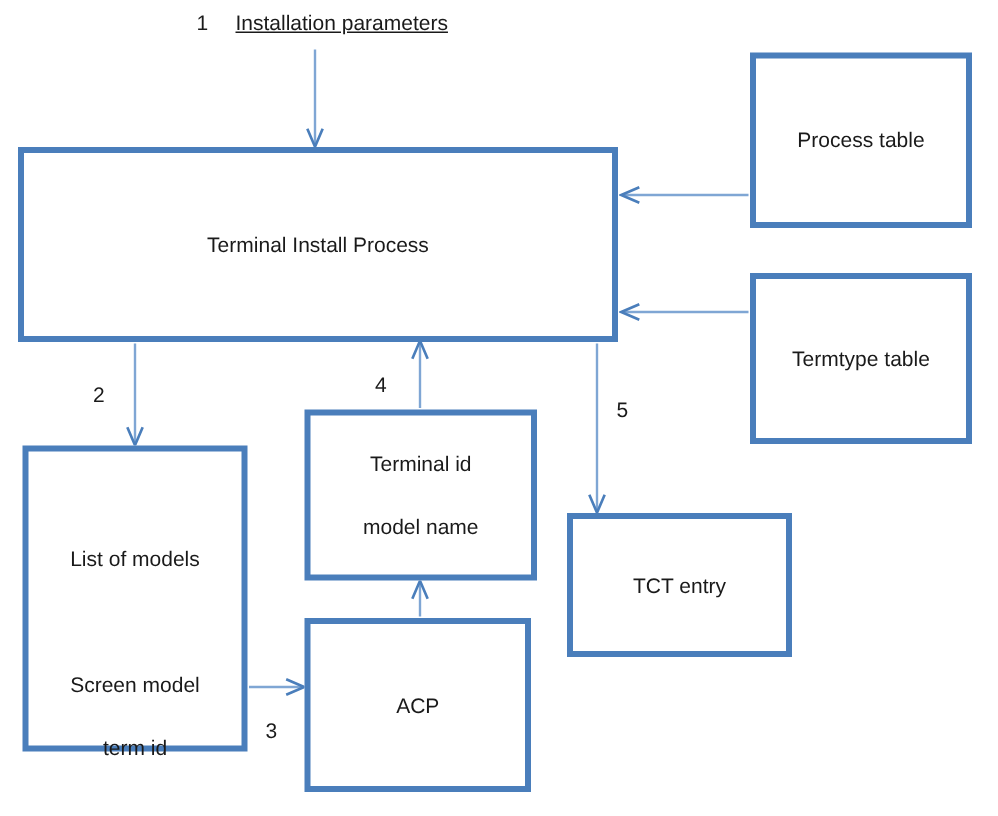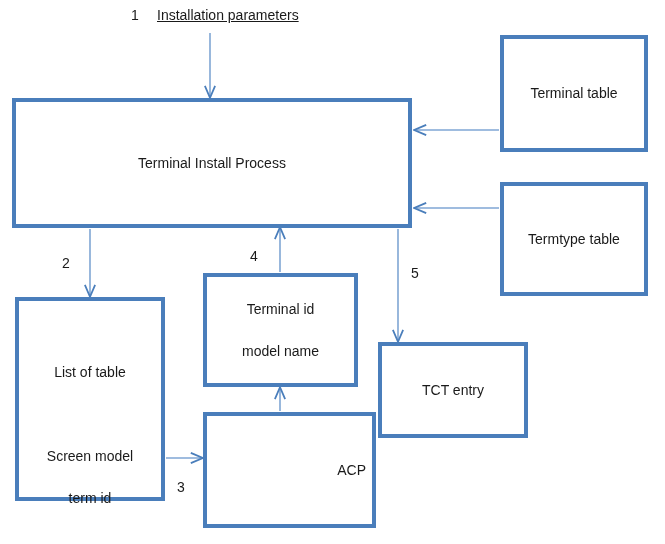--- a/index.html
+++ b/index.html
@@ -97,45 +97,45 @@
   <div class="num-label" style="left:62px; top:255px;">2</div>
   <div class="num-label" style="left:177px; top:479px;">3</div>
   <div class="num-label" style="left:250px; top:248px;">4</div>
   <div class="num-label" style="left:411px; top:265px;">5</div>
 
   <div class="box" style="left:12px; top:98px; width:400px; height:130px;">
     <span class="box-label">Terminal Install Process</span>
   </div>
 
   <div class="box" style="left:500px; top:35px; width:148px; height:117px;">
-    <span class="box-label">Terminal table</span>
+    <span class="box-label">Process table</span>
   </div>
 
   <div class="box" style="left:500px; top:182px; width:148px; height:114px;">
     <span class="box-label">Termtype table</span>
   </div>
 
   <div class="box" style="left:15px; top:297px; width:150px; height:204px; align-items:flex-start;">
     <div class="box-label" style="margin-top:40px;">
-      <span class="multiline">List of table</span>
+      <span class="multiline">List of models</span>
       <span class="multiline">&nbsp;</span>
       <span class="multiline">Screen model</span>
       <span class="multiline">term id</span>
       
     </div>
   </div>
 
   <div class="box" style="left:203px; top:273px; width:155px; height:114px;">
     <div class="box-label">
       <span class="multiline">Terminal id</span>
       <span class="multiline">model name</span>
     </div>
   </div>
 
-  <div class="box" style="left:203px; top:412px; width:173px; height:116px;justify-content:flex-end;">
+  <div class="box" style="left:203px; top:412px; width:151px; height:116px;">
     <span class="box-label">ACP</span>
   </div>
 
   <div class="box" style="left:378px; top:342px; width:150px; height:96px;">
     <span class="box-label">TCT entry</span>
   </div>
 
 </div>
 
 </body></html>

